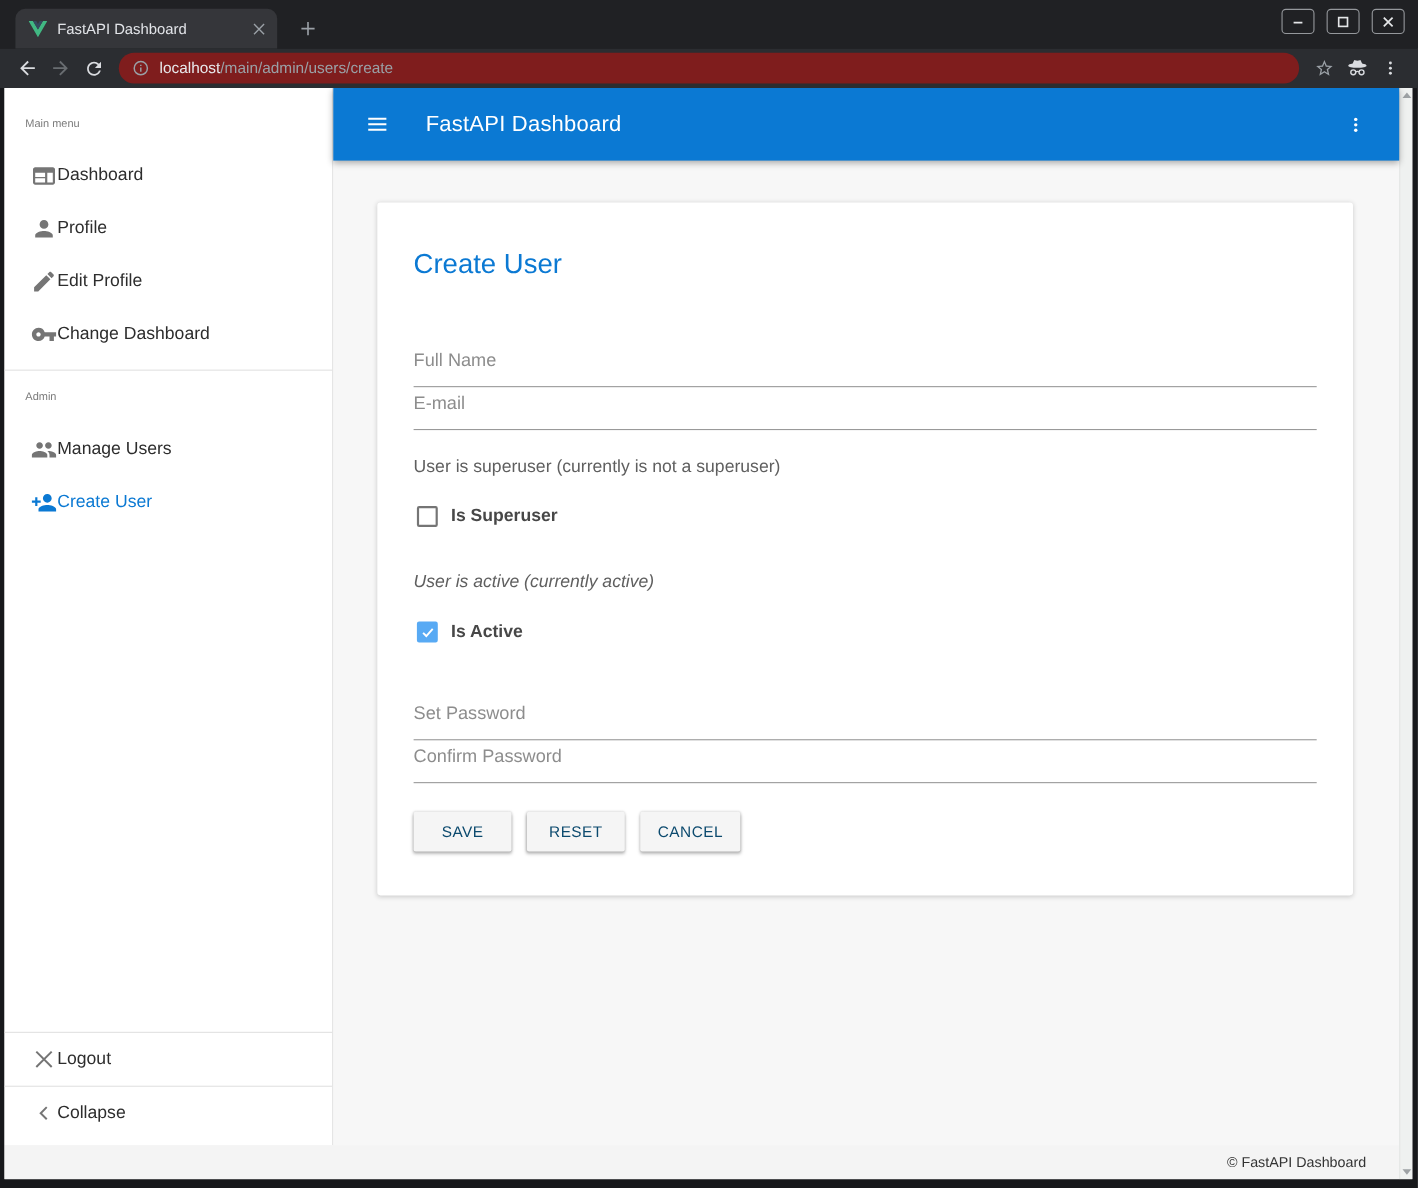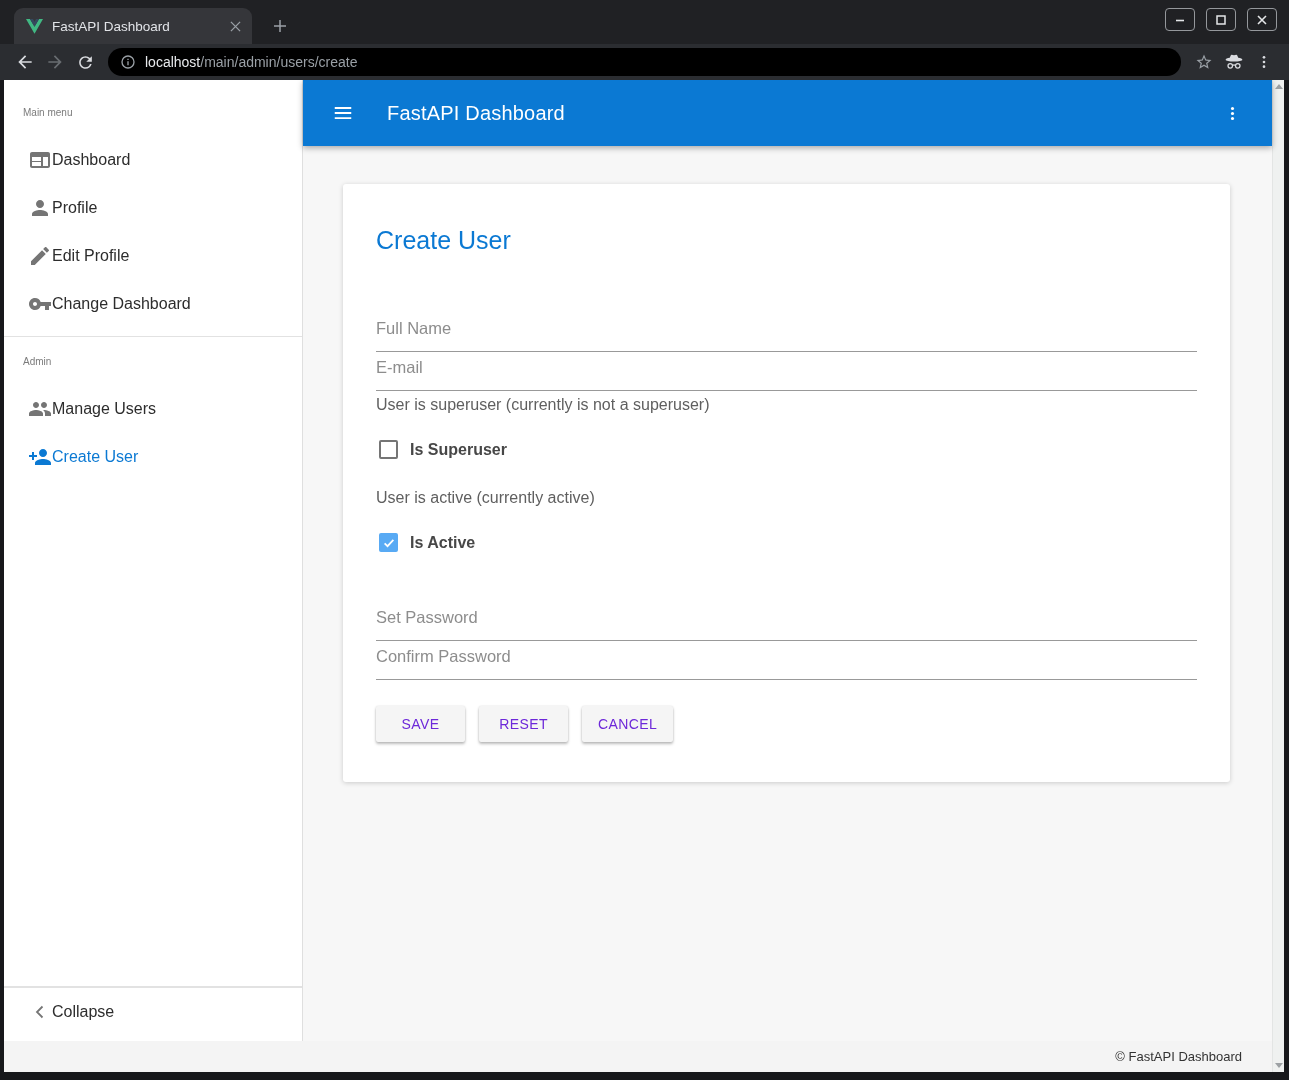--- a/index.html
+++ b/index.html
@@ -16,21 +16,21 @@
   .tab { width:238px; height:36px; background:#35363a; border-radius:9px 9px 0 0; display:flex; align-items:center; padding:0 8px 0 12px; gap:9px; }
   .tab-favicon { width:17px; height:15px; flex:none; }
   .tab-title { flex:1; font-size:13.5px; color:#e2e4e8; white-space:nowrap; overflow:hidden; }
   .tab-close { width:18px; height:18px; display:flex; align-items:center; justify-content:center; border-radius:50%; }
   .newtab { width:28px; height:28px; margin:0 0 4px 14px; display:flex; align-items:center; justify-content:center; border-radius:50%; }
   .win-controls { position:absolute; top:8px; right:12px; display:flex; gap:11px; }
   .win-btn { width:30px; height:23px; border:1px solid #95989c; border-radius:4px; display:flex; align-items:center; justify-content:center; background:transparent; }
 
   .toolbar { height:36px; background:#2b2d31; display:flex; align-items:center; padding:0 10px; flex:none; }
   .nav-btn { width:30px; height:30px; display:flex; align-items:center; justify-content:center; border-radius:50%; flex:none; }
-  .omnibox { flex:1; height:28px; margin:0 8px; background:#000000; border-radius:14px; display:flex; align-items:center; padding:0 12px; gap:9px; min-width:0; }
+  .omnibox { flex:1; height:28px; margin:0 8px; background:#7f1d1d; border-radius:14px; display:flex; align-items:center; padding:0 12px; gap:9px; min-width:0; }
   .omni-host { font-size:14px; color:#e8eaed; }
   .omni-path { font-size:14px; color:#9aa0a6; }
 
   
   .viewport { flex:1; margin:0 5px 8px 4px; position:relative; display:flex; flex-direction:column; background:#f7f7f7; overflow:hidden; }
   .body-row { flex:1; display:flex; min-height:0; }
 
   
   .sidebar { width:299px; flex:none; background:#ffffff; border-right:1px solid #dfdfdf; display:flex; flex-direction:column; padding-top:8px; }
   .subheader { height:48px; display:flex; align-items:center; padding-left:19px; font-size:10px; color:#7b7b7b; }
@@ -52,30 +52,30 @@
 
   .content { flex:1; overflow:hidden; }
   .card { margin:38px 42px 0 40px; background:#fff; border-radius:3px; box-shadow:0 1px 5px rgba(0,0,0,.18); padding:28px 33px 40px; }
   .card-title { color:#0b79d3; font-size:25px; font-weight:400; margin:14px 0 0; }
 
   .field { }
   .field.first { margin-top:58px; }
   .field input { width:100%; border:none; outline:none; background:transparent; border-bottom:1px solid #999; font-size:16.5px; color:#212121; padding:6px 0 13px; font-family:"Liberation Sans", sans-serif; }
   .field input::placeholder { color:#8d8d8d; opacity:1; }
 
-  .hint { margin-top:5px; font-size:16px; color:#5f5f5f; }
+  .hint { margin-top:25px; font-size:16px; color:#5f5f5f; }
   .cb-row { margin-top:26px; display:flex; align-items:flex-end; padding-left:3px;font-weight:bold; }
   .cb { width:19px; height:19px; border:2px solid #757575; border-radius:2px; display:flex; align-items:center; justify-content:center; cursor:pointer; flex:none; }
   .cb.checked { background:#58aaf4; border-color:#58aaf4; }
   .cb-label { margin-left:12px; font-size:16px; color:#474747; }
-  .cb-gap { margin-top:30px; }
+  .cb-gap { margin-top:42px;font-style:italic; }
   .pw-gap { margin-top:50px; }
 
   .btn-row { margin-top:26px; display:flex; gap:14px; }
-  .btn { min-width:89px; height:36px; background:#f5f5f5; border:none; border-radius:2px; box-shadow:0 2px 3px rgba(0,0,0,.26), 0 0 2px rgba(0,0,0,.12); font-family:"Liberation Sans", sans-serif; font-size:14px; font-weight:500; color:#6d28d9; letter-spacing:.4px; cursor:pointer; padding:0 16px; }
+  .btn { min-width:89px; height:36px; background:#f5f5f5; border:none; border-radius:2px; box-shadow:0 2px 3px rgba(0,0,0,.26), 0 0 2px rgba(0,0,0,.12); font-family:"Liberation Sans", sans-serif; font-size:14px; font-weight:500; color:#0c4a6e; letter-spacing:.4px; cursor:pointer; padding:0 16px; }
 
   
   .page-footer { height:31px; flex:none; background:#f4f4f4; display:flex; align-items:center; justify-content:flex-end; padding-right:30px; margin-right:12px; font-size:13px; color:#333; }
 
   
   .scrollbar { position:absolute; top:0; right:0; bottom:0; width:12px; background:#eff1f0; border-left:1px solid #e3e5e4; display:flex; flex-direction:column; justify-content:space-between; align-items:center; padding:4px 0; }
   .tri-up { width:0; height:0; border-left:4px solid transparent; border-right:4px solid transparent; border-bottom:5px solid #9da1a4; }
   .tri-down { width:0; height:0; border-left:4px solid transparent; border-right:4px solid transparent; border-top:5px solid #9da1a4; }
 
   svg { display:block; }
@@ -229,20 +229,28 @@
           <span class="s-icon">
             <svg width="24" height="24" viewBox="0 0 24 24">
                 <path fill="currentColor" d="M15 12c2.21 0 4-1.79 4-4s-1.79-4-4-4-4 1.79-4 4 1.79 4 4 4zm-9-2V7H4v3H1v2h3v3h2v-3h3v-2H6zm9 4c-2.67 0-8 1.34-8 4v2h16v-2c0-2.66-5.33-4-8-4z"></path>
               </svg>
           </span>
           <span class="s-label">Create User</span>
         </div>
 
         <div class="sidebar-bottom">
           <div class="divider flush"></div>
+          <div class="side-item">
+            <span class="s-icon">
+              <svg width="24" height="24" viewBox="0 0 24 24">
+                  <path d="M5 5l14 14M19 5L5 19" stroke="currentColor" stroke-width="1.8" fill="none"></path>
+                </svg>
+            </span>
+            <span class="s-label">Logout</span>
+          </div>
           <div class="divider flush"></div>
           <div class="side-item">
             <span class="s-icon">
               <svg width="24" height="24" viewBox="0 0 24 24">
                   <path d="M14.5 6.5L9 12l5.5 5.5" stroke="currentColor" stroke-width="1.8" fill="none"></path>
                 </svg>
             </span>
             <span class="s-label">Collapse</span>
           </div>
         </div>

